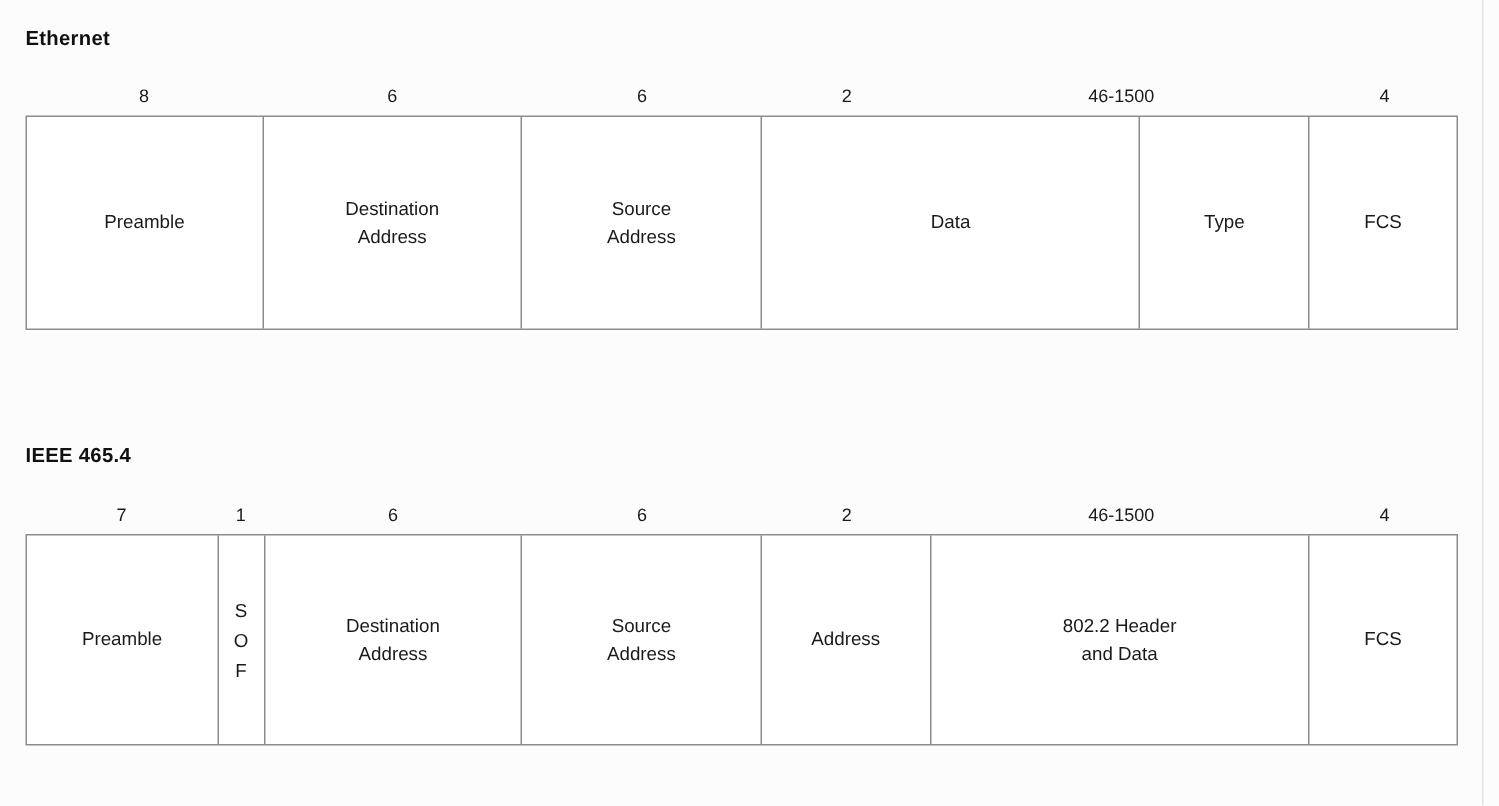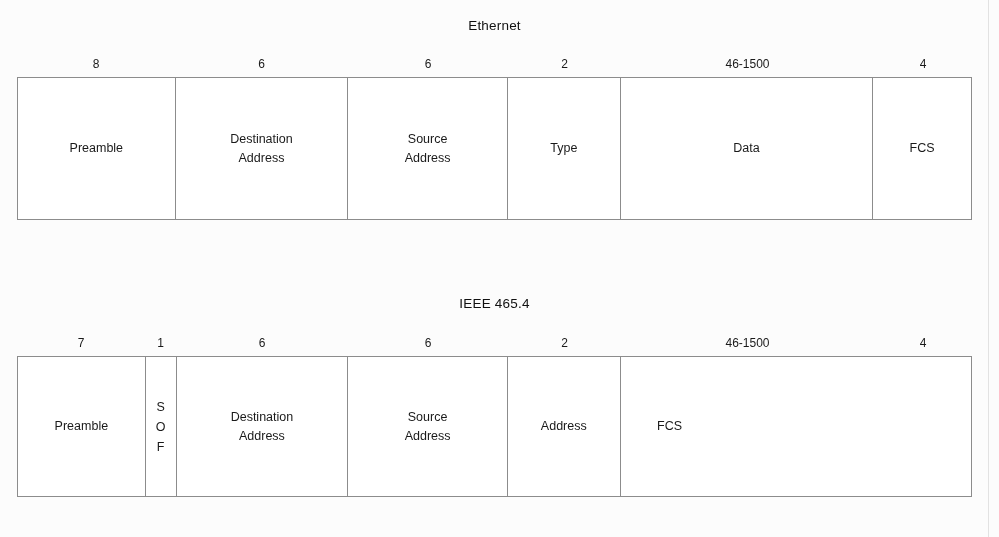--- a/index.html
+++ b/index.html
@@ -35,23 +35,22 @@
 
   .figure {
     position: absolute;
     left: 0;
     width: 999px;
   }
   .figure.fig-1 { top: 18px; }
   .figure.fig-2 { top: 296px; }
 
   .fig-title {
-    text-align: center;
     font-size: 13.5px;
-    font-weight: normal;
+    font-weight: bold;
     letter-spacing: 0.2px;
     color: #111;
     
     width: 955px;
     margin-left: 17px;
     line-height: 16px;
   }
 
   
   .size-row {
@@ -135,25 +134,25 @@
     <div class="frame">
         <div class="field" style="flex: 0 0 16.5445%;">
           <span class="field-text">Preamble</span>
         </div>
         <div class="field" style="flex: 0 0 18.1152%;">
           <span class="field-text">Destination<br>Address</span>
         </div>
         <div class="field" style="flex: 0 0 16.7539%;">
           <span class="field-text">Source<br>Address</span>
         </div>
+        <div class="field" style="flex: 0 0 26.4921%;">
+          <span class="field-text">Data</span>
+        </div>
         <div class="field" style="flex: 0 0 11.8325%;">
           <span class="field-text">Type</span>
-        </div>
-        <div class="field" style="flex: 0 0 26.4921%;">
-          <span class="field-text">Data</span>
         </div>
         <div class="field" style="flex: 0 0 10.2618%;">
           <span class="field-text">FCS</span>
         </div>
       </div>
   </div>
 
   <div class="figure fig-2">
     <div class="fig-title">IEEE 465.4</div>
     <div class="size-row">
@@ -178,19 +177,22 @@
         </div>
         <div class="field" style="flex: 0 0 18.0105%;">
           <span class="field-text">Destination<br>Address</span>
         </div>
         <div class="field" style="flex: 0 0 16.7539%;">
           <span class="field-text">Source<br>Address</span>
         </div>
         <div class="field" style="flex: 0 0 11.8325%;">
           <span class="field-text">Address</span>
         </div>
+        <div class="field" style="flex: 0 0 26.4921%;">
+          <span class="field-text">802.2 Header<br>and Data</span>
+        </div>
         <div class="field" style="flex: 0 0 10.2618%;">
           <span class="field-text">FCS</span>
         </div>
       </div>
   </div>
 
 </div>
 
 </body></html>

